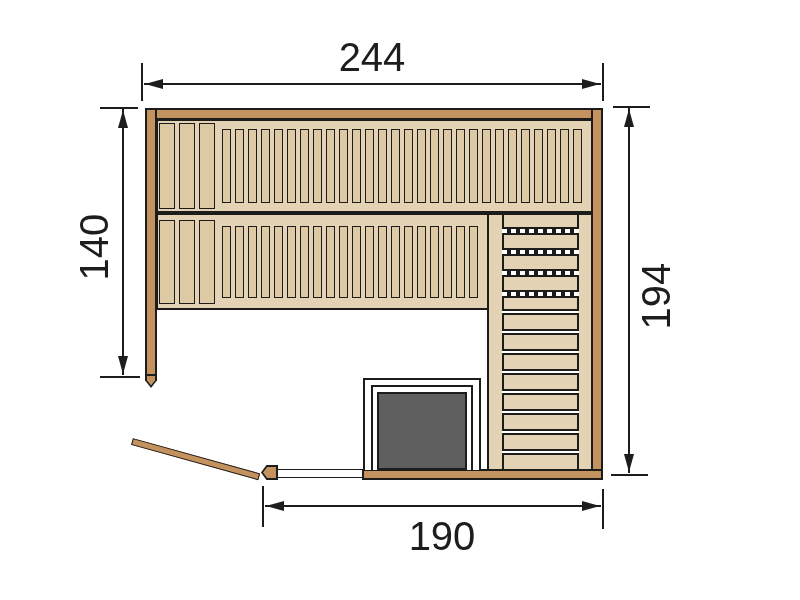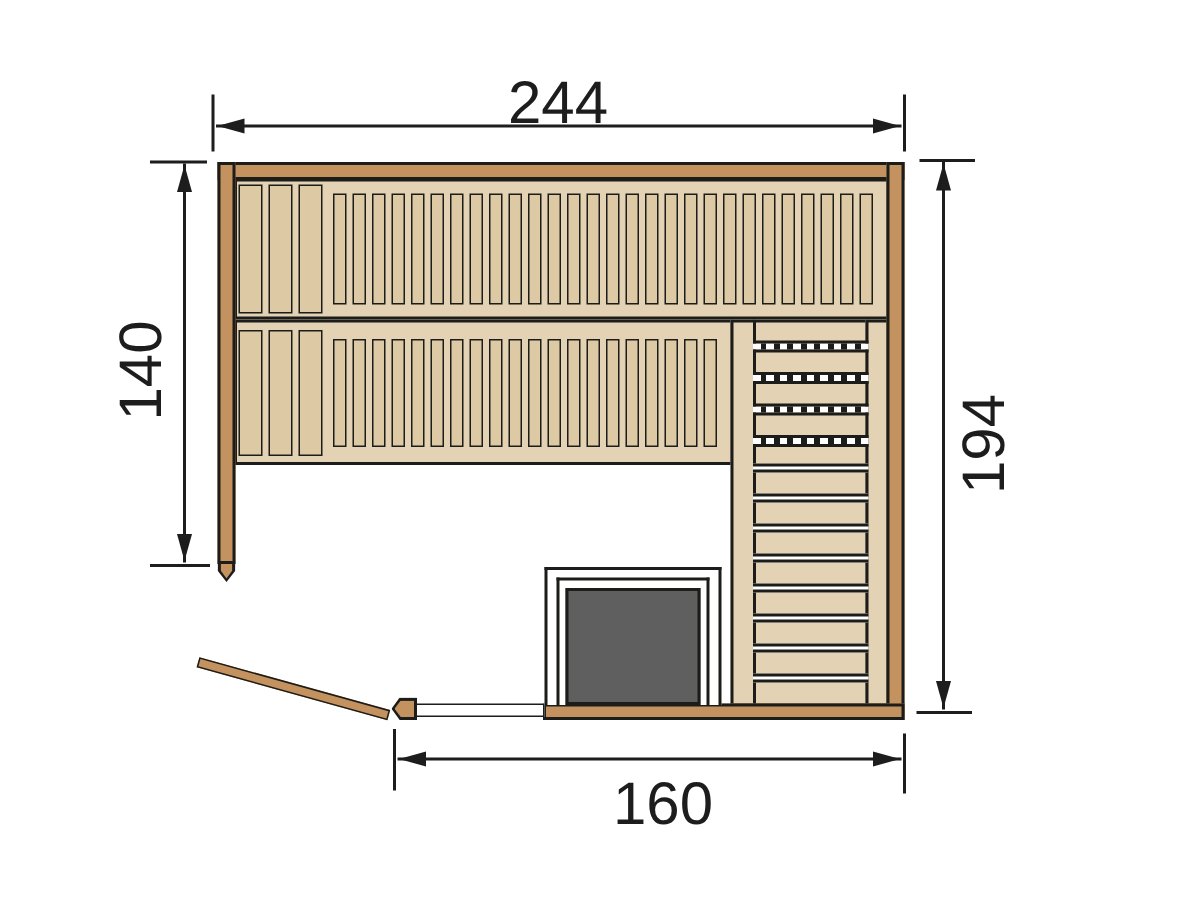--- a/index.html
+++ b/index.html
@@ -161,21 +161,21 @@
       </div>
     <div class="door-leaf" style="left:132px;top:438px;width:132px;height:7px;"></div>
   </div>
 
   <div style="inset:0;">
     <div class="tick v" style="left:141px;top:63px;height:38px;"></div>
     <div class="tick v" style="left:602px;top:63px;height:38px;"></div>
     <div class="dline h" style="left:144px;top:83px;width:457px;"></div>
     <div class="arrow a-left" style="left:145px;top:79px;"></div>
     <div class="arrow a-right" style="left:582px;top:79px;"></div>
-    <div class="dlabel" style="left:372px;top:69px;text-align:center;">244</div>
+    <div class="dlabel" style="left:372px;top:57px;text-align:center;">244</div>
   </div>
 
   <div style="inset:0;">
     <div class="tick h" style="left:100px;top:107px;width:38px;"></div>
     <div class="tick h" style="left:100px;top:376px;width:40px;"></div>
     <div class="dline v" style="left:122px;top:109px;height:266px;"></div>
     <div class="arrow a-up" style="left:118px;top:110px;"></div>
     <div class="arrow a-down" style="left:118px;top:356px;"></div>
     <div class="dlabel rot" style="left:94px;top:247px;">140</div>
   </div>
@@ -188,16 +188,16 @@
     <div class="arrow a-down" style="left:624px;top:454px;"></div>
     <div class="dlabel rot" style="left:656px;top:296px;">194</div>
   </div>
 
   <div style="inset:0;">
     <div class="tick v" style="left:262px;top:486px;height:41px;"></div>
     <div class="tick v" style="left:602px;top:489px;height:40px;"></div>
     <div class="dline h" style="left:265px;top:505px;width:336px;"></div>
     <div class="arrow a-left" style="left:266px;top:501px;"></div>
     <div class="arrow a-right" style="left:582px;top:501px;"></div>
-    <div class="dlabel" style="left:442px;top:536px;">160</div>
+    <div class="dlabel" style="left:442px;top:536px;">190</div>
   </div>
 
 </div>
 
 </body></html>

